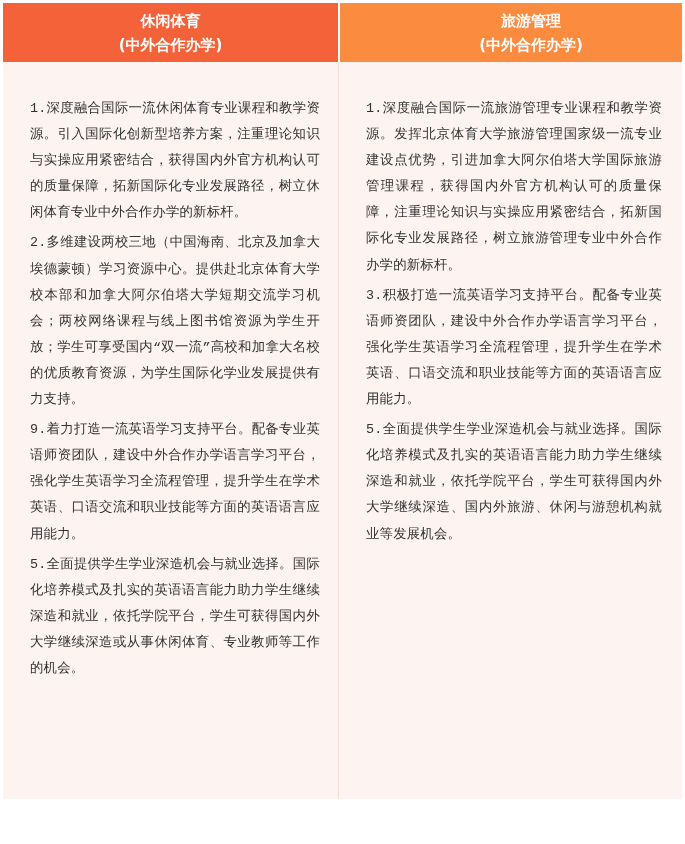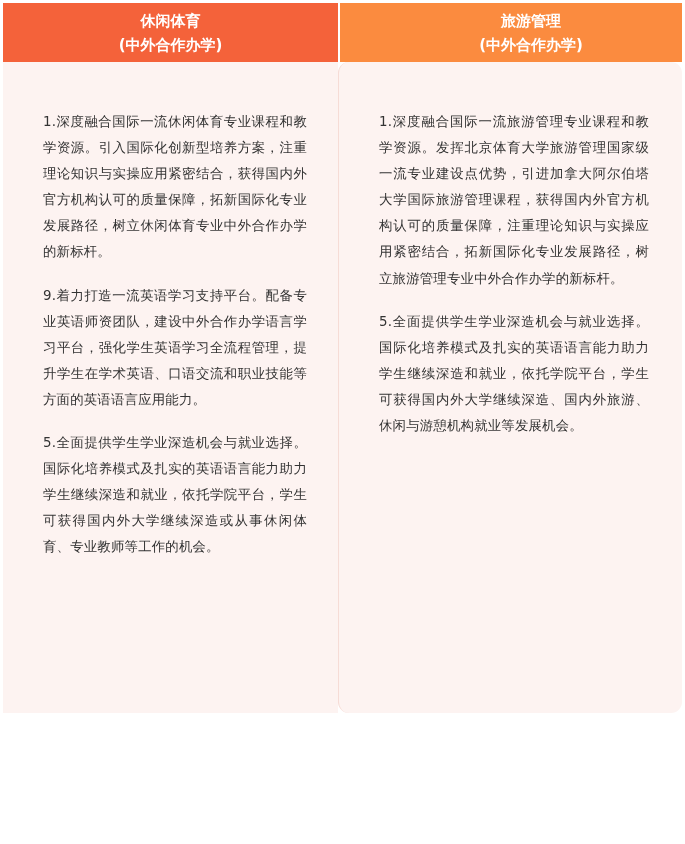--- a/index.html
+++ b/index.html
@@ -12,21 +12,21 @@
       height: 844px;
       overflow: hidden;
       position: relative;
       font-family: "DejaVu Sans", "Liberation Sans", sans-serif;
     }
     .table {
       position: absolute;
       left: 3px;
       top: 3px;
       width: 679px;
-      height: 710px;
+      height: 796px;
       display: grid;
       grid-template-columns: 335px 342px;
       column-gap: 2px;
       grid-template-rows: 59px auto;
       row-gap: 0;
     }
     .hcell {
       display: flex;
       flex-direction: column;
       align-items: center;
@@ -45,45 +45,47 @@
       color: #333333;
       font-size: 13.4px;
       line-height: 26.1px;
       letter-spacing: 0.2px;
       text-align: justify;
     }
     .bcell.right {
       padding: 30px 16px 0 23px;
       border-left: 1px solid #F6DCD6;
       margin-left: -2px;
-      border-radius: 11px;
     }
     .bcell p {
-      margin: 17px;
+      margin: 4px;
+      font-family: Liberation Mono, monospace;
     }
   </style>
 </head>
 <body>
 
 <div class="table">
 
   <div class="hcell left">
     <div>休闲体育</div>
     <div>(中外合作办学)</div>
   </div>
 
   <div class="hcell right">
     <div>旅游管理</div>
     <div>(中外合作办学)</div>
   </div>
 
   <div class="bcell left">
     <p>1.深度融合国际一流休闲体育专业课程和教学资源。引入国际化创新型培养方案，注重理论知识与实操应用紧密结合，获得国内外官方机构认可的质量保障，拓新国际化专业发展路径，树立休闲体育专业中外合作办学的新标杆。</p>
+    <p>2.多维建设两校三地（中国海南、北京及加拿大埃德蒙顿）学习资源中心。提供赴北京体育大学校本部和加拿大阿尔伯塔大学短期交流学习机会；两校网络课程与线上图书馆资源为学生开放；学生可享受国内“双一流”高校和加拿大名校的优质教育资源，为学生国际化学业发展提供有力支持。</p>
     <p>9.着力打造一流英语学习支持平台。配备专业英语师资团队，建设中外合作办学语言学习平台，强化学生英语学习全流程管理，提升学生在学术英语、口语交流和职业技能等方面的英语语言应用能力。</p>
     <p>5.全面提供学生学业深造机会与就业选择。国际化培养模式及扎实的英语语言能力助力学生继续深造和就业，依托学院平台，学生可获得国内外大学继续深造或从事休闲体育、专业教师等工作的机会。</p>
   </div>
 
   <div class="bcell right">
     <p>1.深度融合国际一流旅游管理专业课程和教学资源。发挥北京体育大学旅游管理国家级一流专业建设点优势，引进加拿大阿尔伯塔大学国际旅游管理课程，获得国内外官方机构认可的质量保障，注重理论知识与实操应用紧密结合，拓新国际化专业发展路径，树立旅游管理专业中外合作办学的新标杆。</p>
+    <p>3.积极打造一流英语学习支持平台。配备专业英语师资团队，建设中外合作办学语言学习平台，强化学生英语学习全流程管理，提升学生在学术英语、口语交流和职业技能等方面的英语语言应用能力。</p>
     <p>5.全面提供学生学业深造机会与就业选择。国际化培养模式及扎实的英语语言能力助力学生继续深造和就业，依托学院平台，学生可获得国内外大学继续深造、国内外旅游、休闲与游憩机构就业等发展机会。</p>
   </div>
 
 </div>
 
 </body></html>

